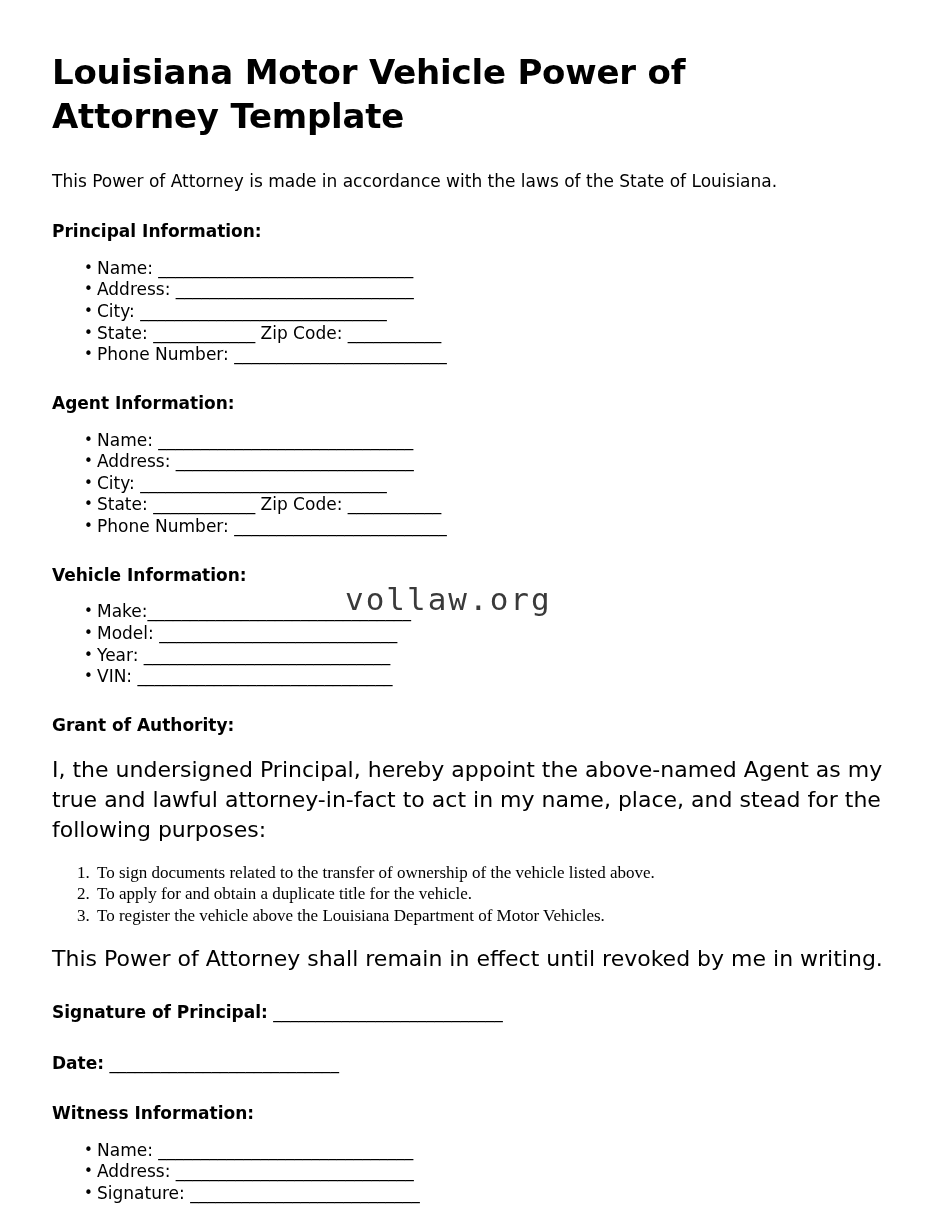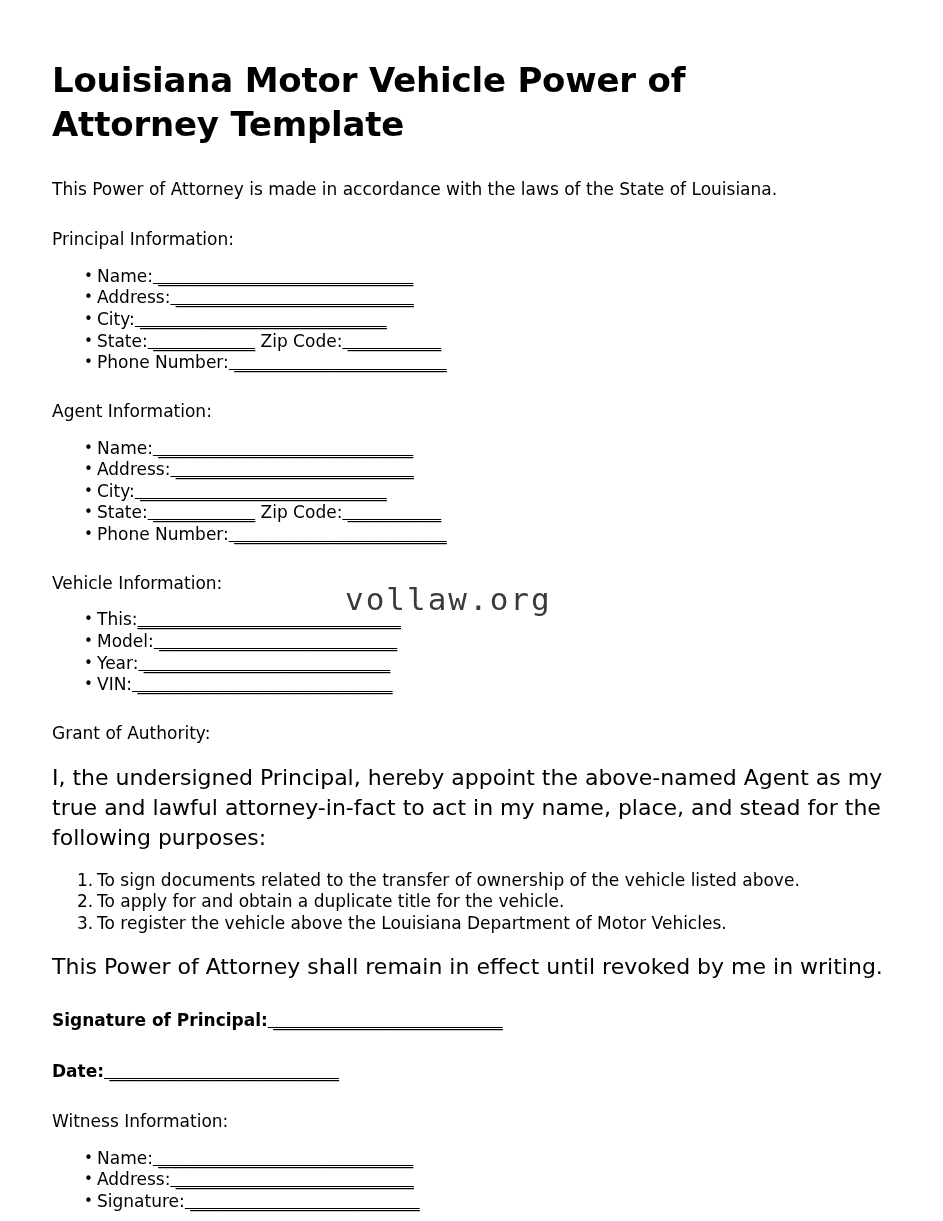--- a/index.html
+++ b/index.html
@@ -19,42 +19,42 @@
   .page {
     position: relative;
     width: 943px;
     height: 1221px;
     padding: 0;
     box-sizing: border-box;
   }
   .content {
     position: absolute;
     left: 52px;
-    top: 58px;
+    top: 50px;
     width: 845px;
   }
 
   h1.doc-title {
     font-size: 34px;
     font-weight: bold;
     line-height: 1.30;
     letter-spacing: -0.2px;
     margin: 0 0 0 0;
     width: 760px;
   }
 
   p.intro {
     font-size: 17px;
     line-height: 1.45;
     margin: 31px 0 0 0;
   }
 
   h2.section-heading {
     font-size: 17px;
-    font-weight: normal;
+    font-weight: bold;
     margin: 26px 0 0 0;
     line-height: 1.4;
   }
 
   ul.field-list {
     list-style: none;
     margin: 14px 0 0 0;
     padding: 0;
   }
   ul.field-list > li {
@@ -70,20 +70,21 @@
     left: 32px;
     top: 0;
     font-size: 15px;
   }
 
   ol.purpose-list {
     list-style: none;
     counter-reset: purpose;
     margin: 16px 0 0 0;
     padding: 0;
+    font-family: Liberation Serif, serif;
   }
   ol.purpose-list > li {
     counter-increment: purpose;
     position: relative;
     font-size: 17px;
     line-height: 21.8px;
     padding-left: 45px;
   }
   ol.purpose-list > li::before {
     content: counter(purpose) ".";
@@ -106,21 +107,20 @@
     margin: 27px 0 0 0;
     line-height: 1.4;
     white-space: nowrap;
   }
   p.signature-line .blank {
     font-weight: normal;
   }
 
   .blank {
     letter-spacing: 0px;
-    text-decoration: underline;
   }
 
   .watermark {
     position: absolute;
     left: 345px;
     top: 584px;
     font-family: "DejaVu Sans Mono", monospace;
     font-size: 31px;
     letter-spacing: 2.0px;
     color: #3a3a3a;
@@ -154,21 +154,21 @@
     <ul class="field-list">
       <li><span>Name:</span><span class="blank"> ______________________________</span></li>
       <li><span>Address:</span><span class="blank"> ____________________________</span></li>
       <li><span>City:</span><span class="blank"> _____________________________</span></li>
       <li><span>State:</span><span class="blank"> ____________</span> <span>Zip Code:</span><span class="blank"> ___________</span></li>
       <li><span>Phone Number:</span><span class="blank"> _________________________</span></li>
     </ul>
 
     <h2 class="section-heading">Vehicle Information:</h2>
     <ul class="field-list">
-      <li><span>This:</span><span class="blank">_______________________________</span></li>
+      <li><span>Make:</span><span class="blank">_______________________________</span></li>
       <li><span>Model:</span><span class="blank"> ____________________________</span></li>
       <li><span>Year:</span><span class="blank"> _____________________________</span></li>
       <li><span>VIN:</span><span class="blank"> ______________________________</span></li>
     </ul>
 
     <h2 class="section-heading">Grant of Authority:</h2>
 
     <p class="body-text">I, the undersigned Principal, hereby appoint the above-named Agent as my true and lawful attorney-in-fact to act in my name, place, and stead for the following purposes:</p>
 
     <ol class="purpose-list">

